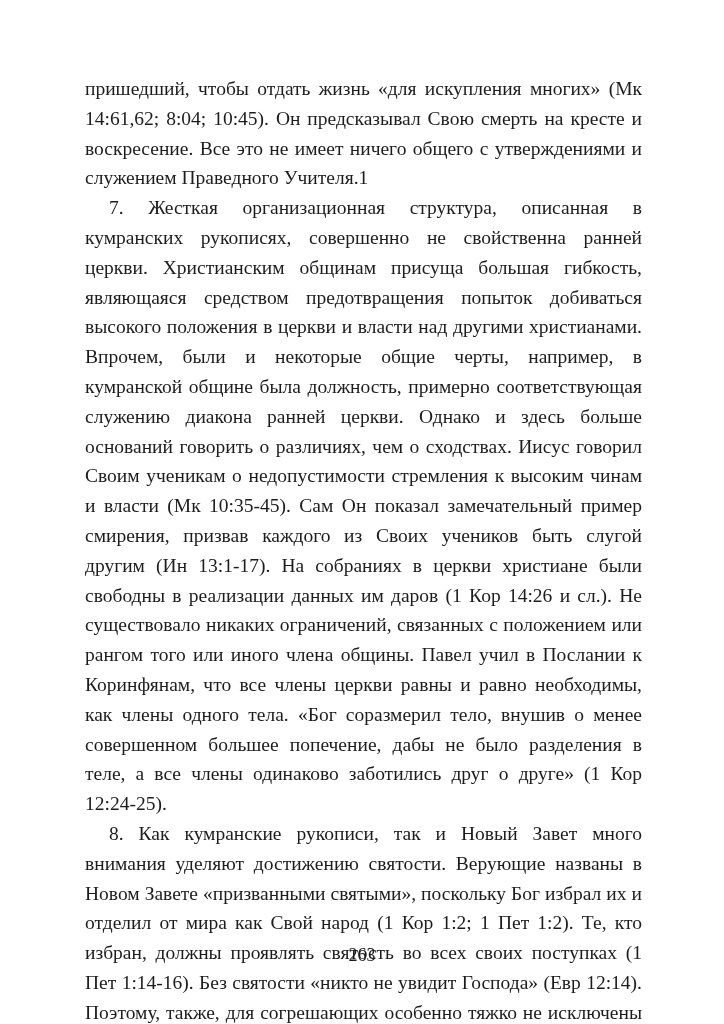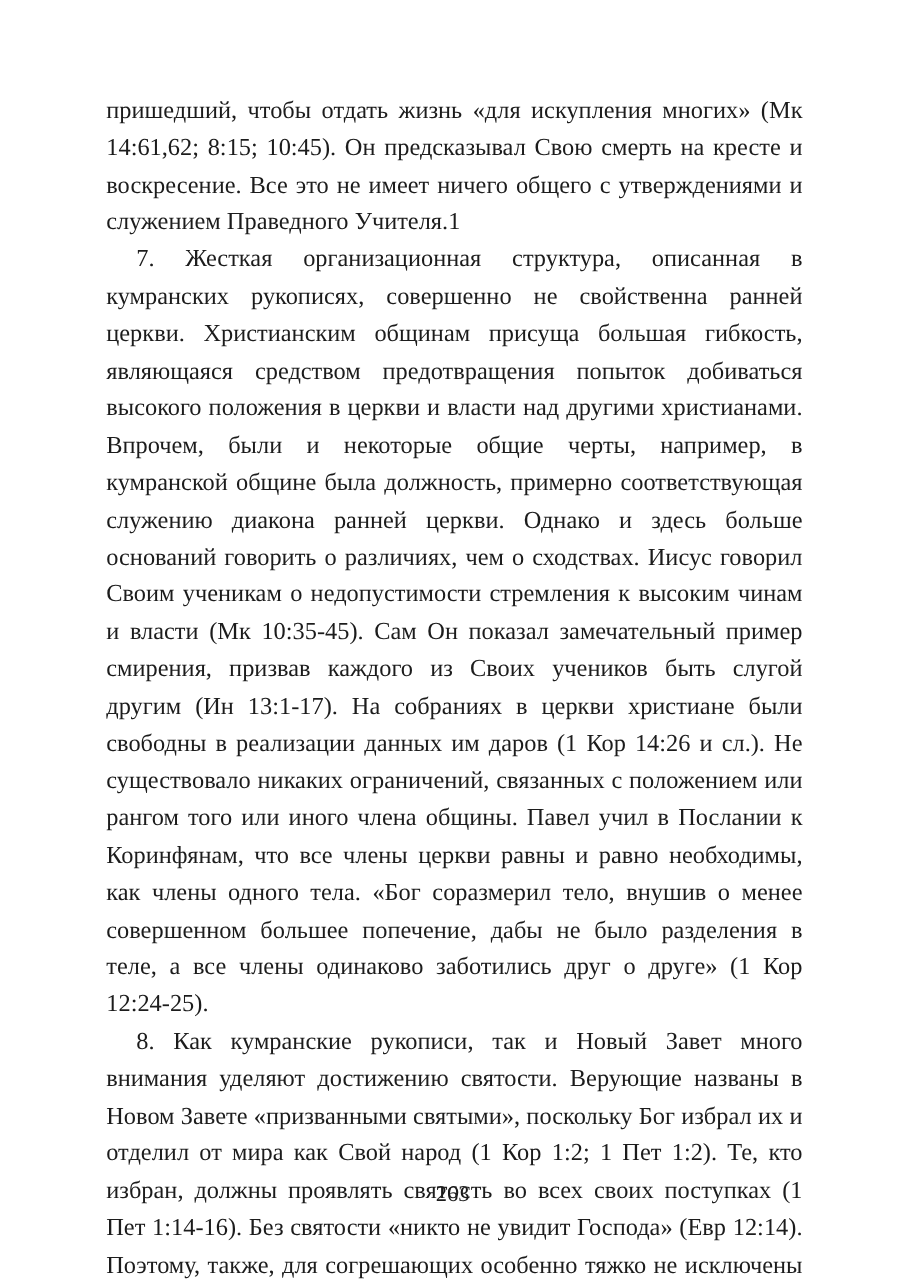--- a/index.html
+++ b/index.html
@@ -41,18 +41,18 @@
     font-size: 18px;
     line-height: 22px;
     color: #1c1c1c;
   }
 </style>
 </head>
 <body>
 
 <div class="page">
   <div class="text-block">
-    <p class="para">пришедший, чтобы отдать жизнь «для искупления многих» (Мк 14:61,62; 8:15; 10:45). Он предсказывал Свою смерть на кресте и воскресение. Все это не имеет ничего общего с утверждениями и служением Праведного Учителя.1</p>
+    <p class="para">пришедший, чтобы отдать жизнь «для искупления многих» (Мк 14:61,62; 8:04; 10:45). Он предсказывал Свою смерть на кресте и воскресение. Все это не имеет ничего общего с утверждениями и служением Праведного Учителя.1</p>
     <p class="para indent">7. Жесткая организационная структура, описанная в кумранских рукописях, совершенно не свойственна ранней церкви. Христианским общинам присуща большая гибкость, являющаяся средством предотвращения попыток добиваться высокого положения в церкви и власти над другими христианами. Впрочем, были и некоторые общие черты, например, в кумранской общине была должность, примерно соответствующая служению диакона ранней церкви. Однако и здесь больше оснований говорить о различиях, чем о сходствах. Иисус говорил Своим ученикам о недопустимости стремления к высоким чинам и власти (Мк 10:35-45). Сам Он показал замечательный пример смирения, призвав каждого из Своих учеников быть слугой другим (Ин 13:1-17). На собраниях в церкви христиане были свободны в реализации данных им даров (1 Кор 14:26 и сл.). Не существовало никаких ограничений, связанных с положением или рангом того или иного члена общины. Павел учил в Послании к Коринфянам, что все члены церкви равны и равно необходимы, как члены одного тела. «Бог соразмерил тело, внушив о менее совершенном большее попечение, дабы не было разделения в теле, а все члены одинаково заботились друг о друге» (1 Кор 12:24-25).</p>
     <p class="para indent">8. Как кумранские рукописи, так и Новый Завет много внимания уделяют достижению святости. Верующие названы в Новом Завете «призванными святыми», поскольку Бог избрал их и отделил от мира как Свой народ (1 Кор 1:2; 1 Пет 1:2). Те, кто избран, должны проявлять святость во всех своих поступках (1 Пет 1:14-16). Без святости «никто не увидит Господа» (Евр 12:14). Поэтому, также, для согрешающих особенно тяжко не исключены наказания (1 Кор 5:3-5; Деян 5:1-11). Однако даже</p>
   </div>
   <div class="page-number">263</div>
 </div>
 
 </body></html>

